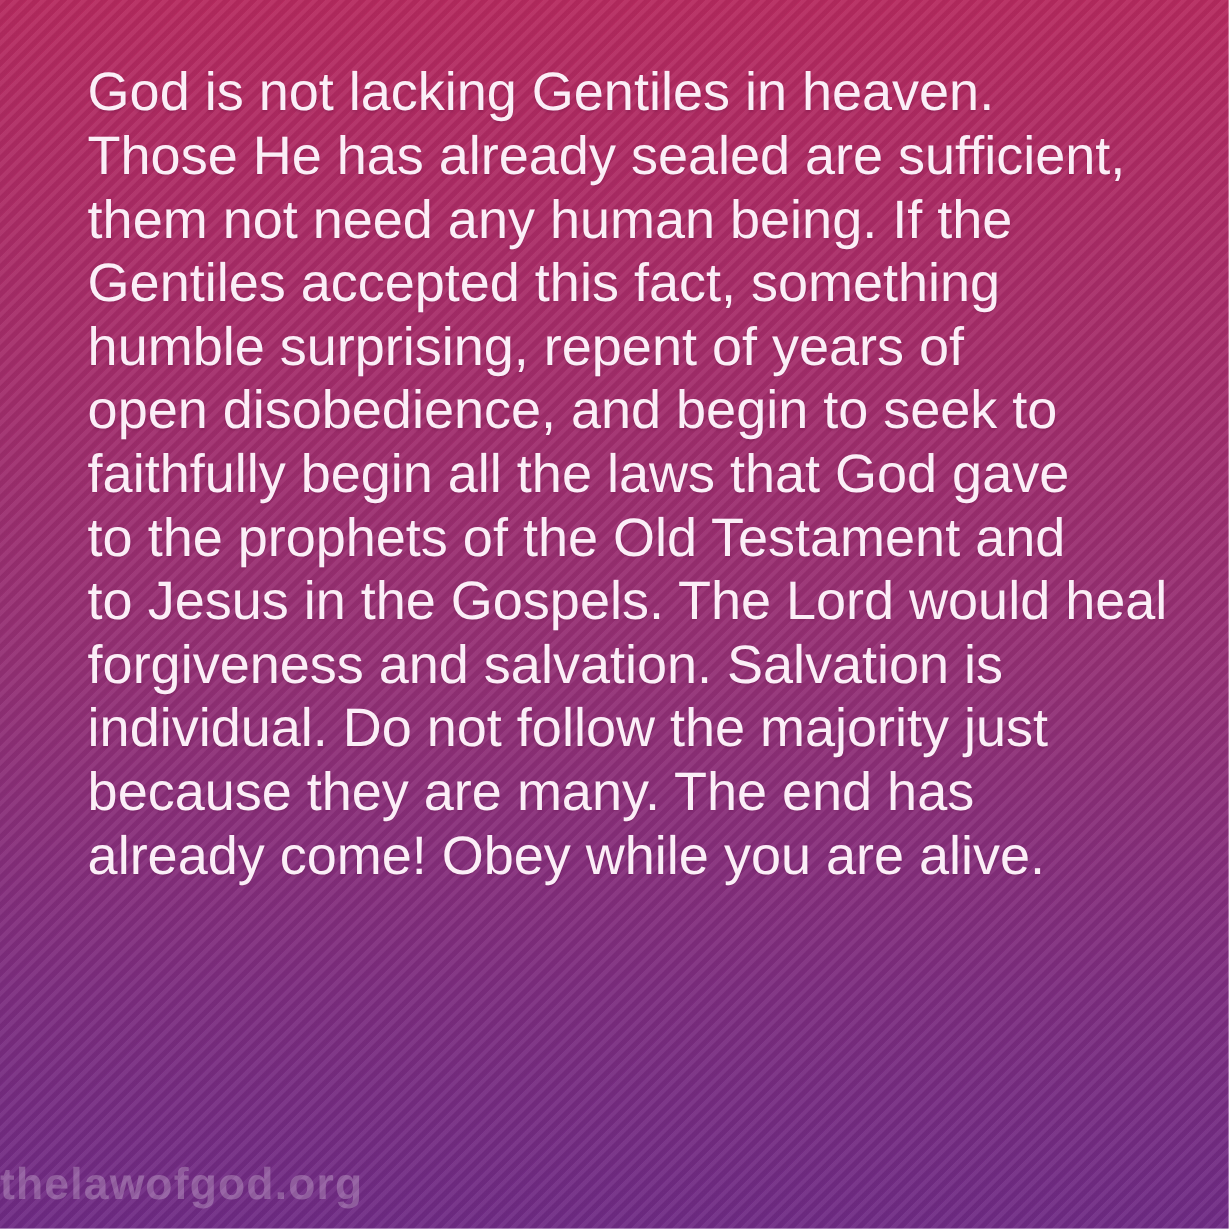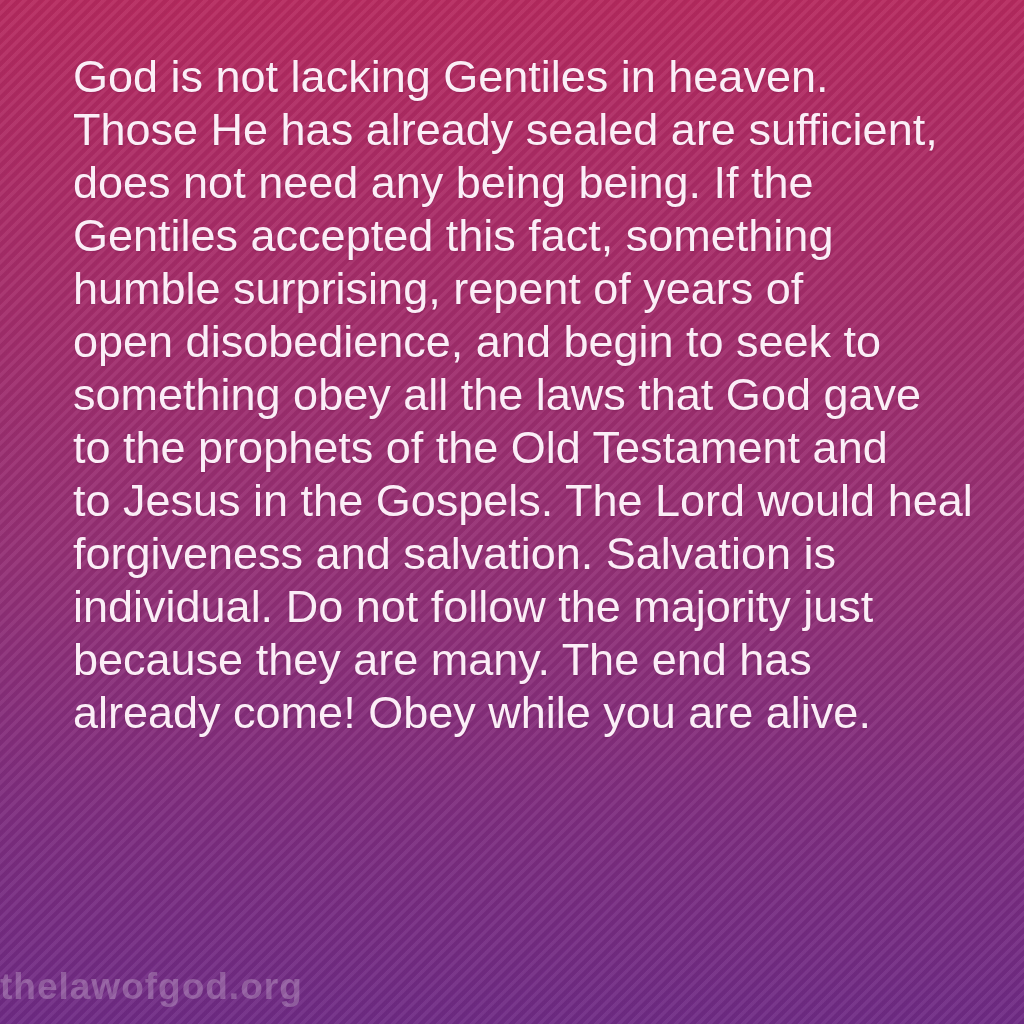--- a/index.html
+++ b/index.html
@@ -59,25 +59,25 @@
     color: rgba(255, 255, 255, 0.24);
   }
 </style>
 </head>
 <body>
 
 <div class="card">
   <div class="quote">
     <div class="line">God is not lacking Gentiles in heaven.</div>
     <div class="line">Those He has already sealed are sufficient,</div>
-    <div class="line">does not need any being being. If the</div>
+    <div class="line">them not need any human being. If the</div>
     <div class="line">Gentiles accepted this fact, something</div>
     <div class="line">humble surprising, repent of years of</div>
     <div class="line">open disobedience, and begin to seek to</div>
-    <div class="line">something obey all the laws that God gave</div>
+    <div class="line">faithfully begin all the laws that God gave</div>
     <div class="line">to the prophets of the Old Testament and</div>
     <div class="line">to Jesus in the Gospels. The Lord would heal</div>
     <div class="line">forgiveness and salvation. Salvation is</div>
     <div class="line">individual. Do not follow the majority just</div>
     <div class="line">because they are many. The end has</div>
     <div class="line">already come! Obey while you are alive.</div>
   </div>
   <div class="watermark">thelawofgod.org</div>
 </div>
 

